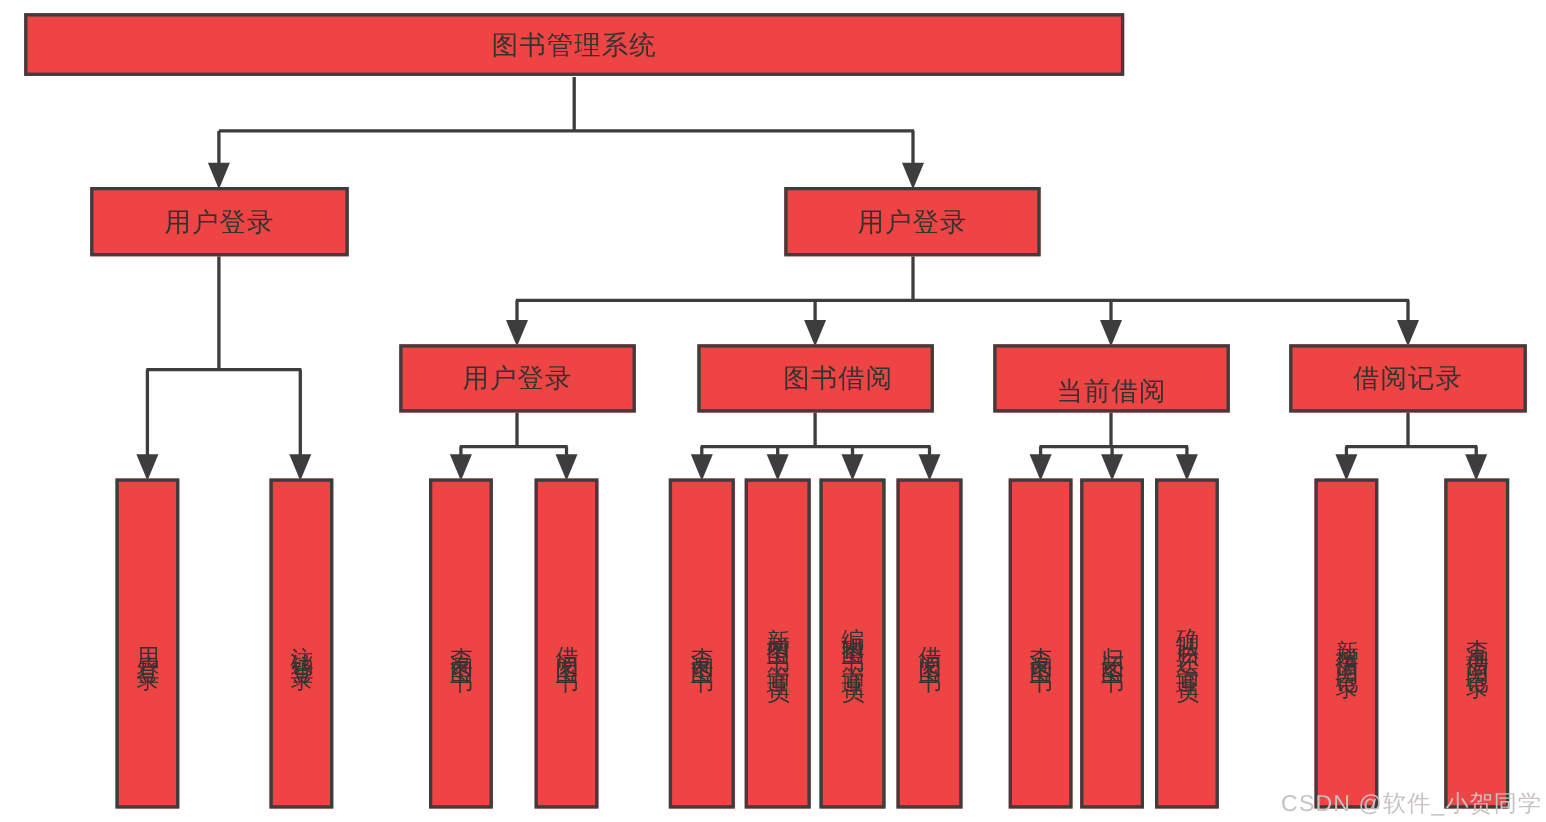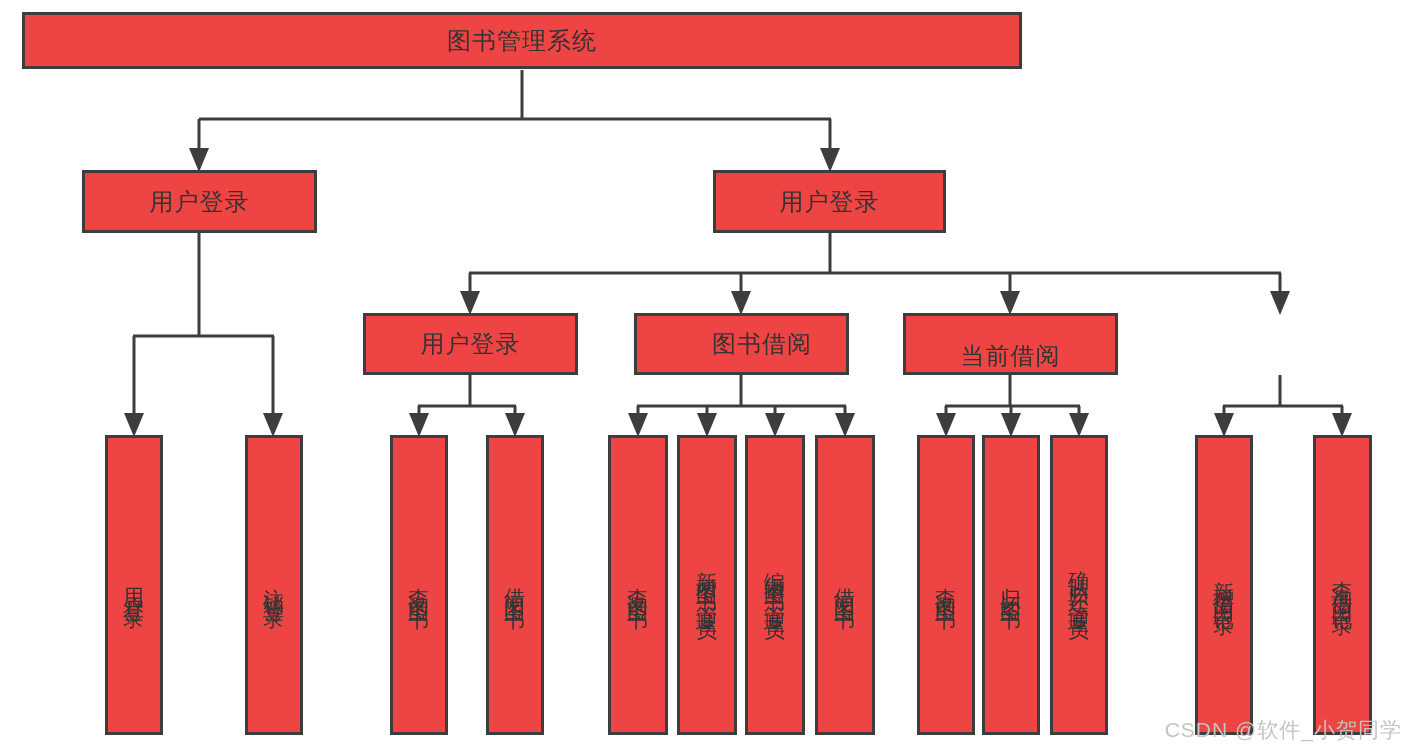--- a/index.html
+++ b/index.html
@@ -96,20 +96,23 @@
 
   <div class="node" style="left:363px;top:313px;width:215px;height:62px;">
     <span class="hlabel">用户登录</span>
   </div>
   <div class="node" style="left:634px;top:313px;width:215px;height:62px;padding-left:41px;">
     <span class="hlabel">图书借阅</span>
   </div>
   <div class="node" style="left:903px;top:313px;width:215px;height:62px;align-items:flex-end;">
     <span class="hlabel">当前借阅</span>
   </div>
+  <div class="node" style="left:1172px;top:313px;width:216px;height:62px;">
+    <span class="hlabel">借阅记录</span>
+  </div>
 
   <div class="node leaf" style="left:105px;top:435px;width:58px;height:300px;">
     <span class="vlabel">用户登录</span>
   </div>
   <div class="node leaf" style="left:245px;top:435px;width:58px;height:300px;">
     <span class="vlabel">注销登录</span>
   </div>
 
   <div class="node leaf" style="left:390px;top:435px;width:58px;height:300px;">
     <span class="vlabel">查询图书</span>

